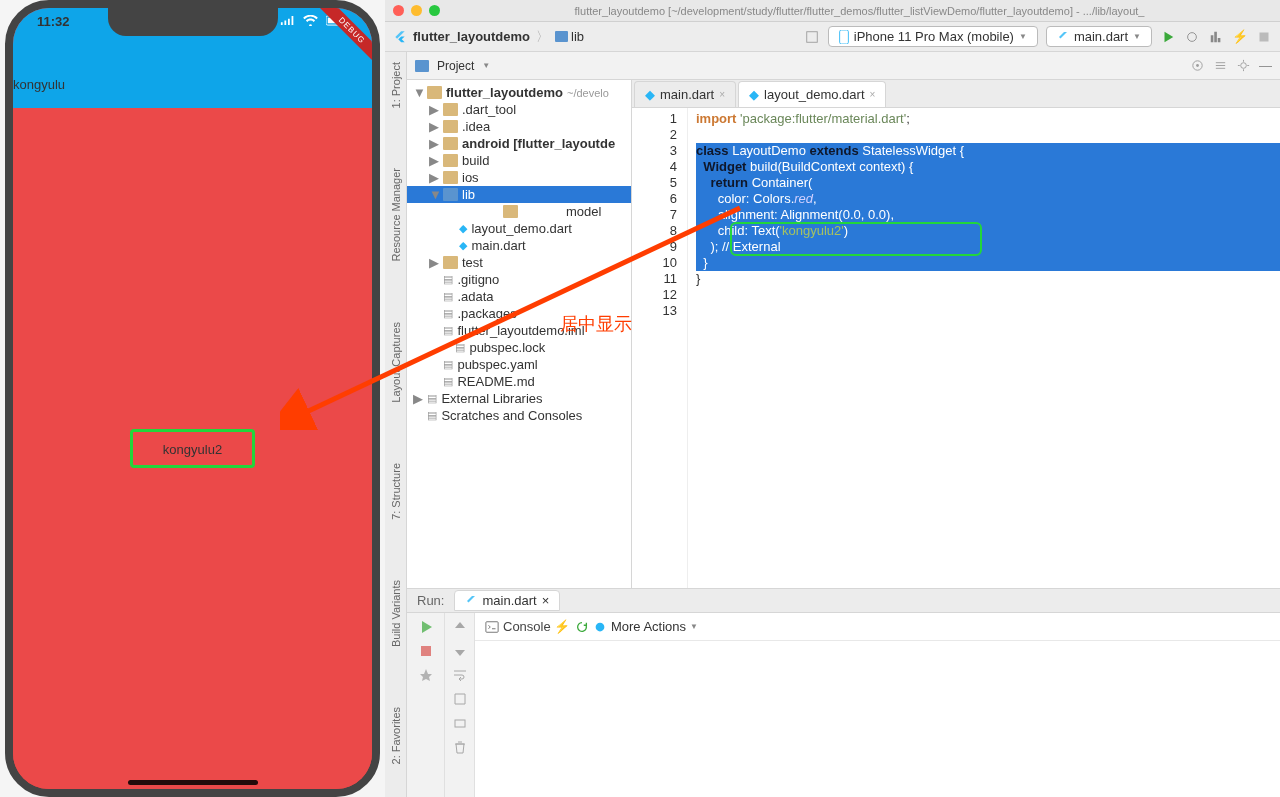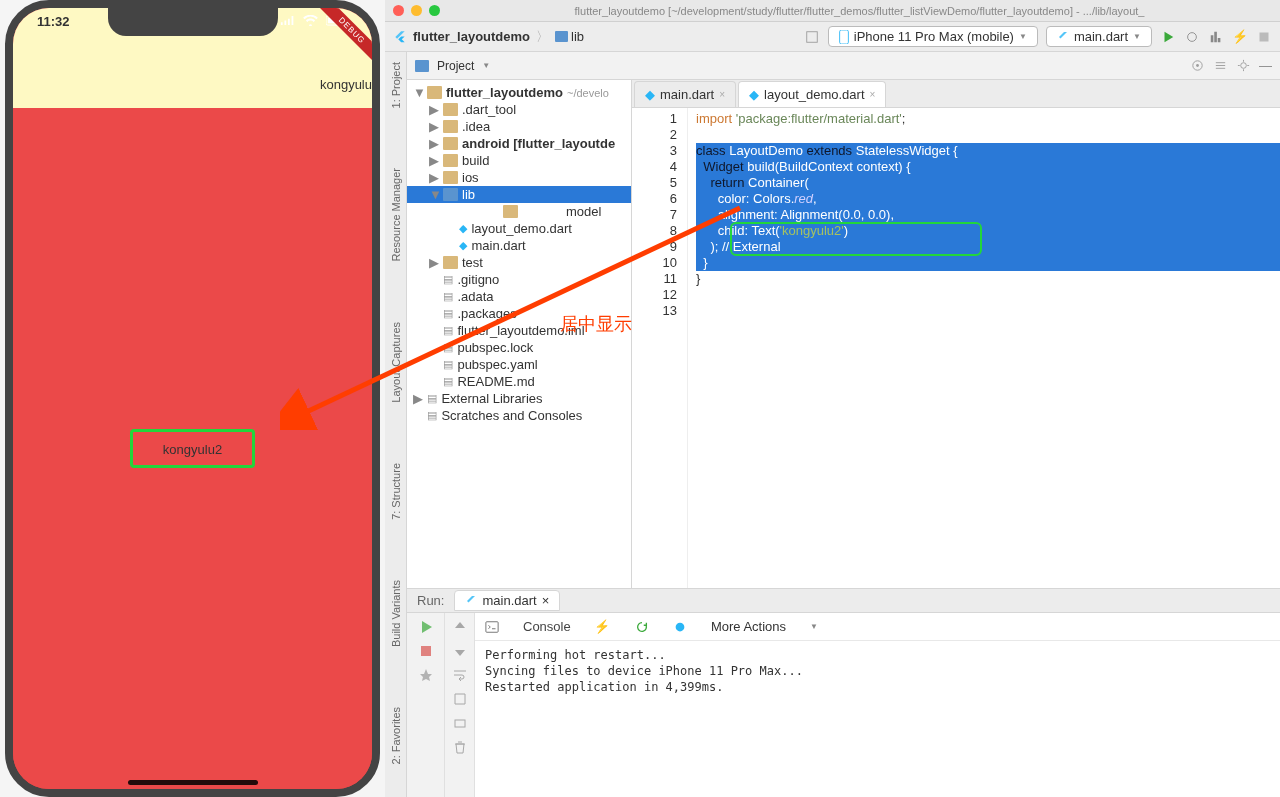--- a/index.html
+++ b/index.html
@@ -4,21 +4,21 @@
 <style>
 *{box-sizing:border-box;margin:0;padding:0;font-family:-apple-system,BlinkMacSystemFont,"Segoe UI",Arial,sans-serif;font-size:13px;color:#333}
 html,body{width:1280px;height:797px;overflow:hidden;background:#f5f5f5}
 .root{display:flex;width:100%;height:100%}
 
 .phone-col{width:385px;height:100%;display:flex;justify-content:center;padding:0 4px}
 .phone{width:375px;height:100%;border:8px solid #444;border-radius:44px;background:#eb4949;position:relative;overflow:hidden}
 .notch{position:absolute;top:0;left:50%;transform:translateX(-50%);width:170px;height:28px;background:#444;border-bottom-left-radius:18px;border-bottom-right-radius:18px;z-index:5}
 .statusbar{position:absolute;top:6px;left:0;right:0;display:flex;justify-content:space-between;padding:0 24px;color:#fff;font-weight:600;z-index:4}
 .status-icons svg{margin-left:4px}
-.appbar{position:absolute;top:0;left:0;right:0;height:100px;background:#fef9c3;display:flex;align-items:flex-end;justify-content:flex-end;padding-bottom:16px;color:#fff;font-size:20px;font-weight:500}
+.appbar{position:absolute;top:0;left:0;right:0;height:100px;background:#0ea5e9;display:flex;align-items:flex-end;justify-content:flex-start;padding-bottom:16px;color:#fff;font-size:20px;font-weight:500}
 .appbody{position:absolute;top:100px;bottom:0;left:0;right:0;background:#eb4949;display:flex;align-items:center;justify-content:center}
 .centerbox{border:3px solid #22d63b;border-radius:4px;padding:8px 30px;color:#222;font-size:15px}
 .home-ind{position:absolute;bottom:4px;left:50%;transform:translateX(-50%);width:130px;height:5px;background:#000;border-radius:4px;opacity:.85}
 .debug-banner{position:absolute;top:16px;right:-36px;transform:rotate(45deg);background:#c62828;color:#fff;font-size:8px;letter-spacing:1px;padding:2px 40px;z-index:6}
 
 .ide{flex:1;height:100%;display:flex;flex-direction:column;background:#f2f2f2}
 .titlebar{height:22px;display:flex;align-items:center;padding:0 8px;background:#e8e8e8;border-bottom:1px solid #d0d0d0}
 .dot{width:11px;height:11px;border-radius:50%;margin-right:7px}
 .dot.r{background:#ff5f57}.dot.y{background:#febc2e}.dot.g{background:#28c840}
 .titlebar-title{flex:1;text-align:center;font-size:11px;color:#888;overflow:hidden;text-overflow:ellipsis;white-space:nowrap}
@@ -51,34 +51,34 @@
 .etab{padding:5px 10px;border:1px solid #d6d6d6;border-bottom:none;background:#ececec;font-size:11px;display:flex;align-items:center;gap:5px;cursor:pointer;border-top-left-radius:4px;border-top-right-radius:4px;margin-left:2px}
 .etab.active{background:#fff}
 .etab .close{color:#aaa;font-size:10px}
 .editor{flex:1;display:flex;background:#fff;font-family:Menlo,Consolas,monospace;font-size:12.5px;line-height:16px;overflow:auto}
 .gutter{width:56px;background:#fff;border-right:1px solid #eee;text-align:right;color:#bbb;padding:3px 10px 3px 4px;font-family:Menlo,monospace;font-size:11px;line-height:16px}
 .gutter div{height:16px}
 .code{flex:1;padding:3px 0 3px 8px;position:relative}
 .codeline{height:16px;white-space:pre}
 .codeline.hl{background:#2a79d7;color:#fff}
 .codeline.hl span{color:#fff}
-.kw{color:#cc7832;font-weight:normal}
+.kw{color:#cc7832;font-weight:bold}
 .str{color:#6a8759}
 .codeline.hl .kw{color:#0f172a}
 .codeline.hl .str{color:#a5c261}
 .codeline.hl .it{font-style:italic;color:#d0d0ff}
 .greenbox{position:absolute;border:2px solid #22d63b;border-radius:6px;pointer-events:none}
 .run-header{height:24px;border-top:1px solid #d6d6d6;background:#ececec;display:flex;align-items:center;padding:0 10px;font-size:12px;gap:10px}
 .run-header .lbl{color:#666}
 .run-tab{background:#fff;border:1px solid #d6d6d6;padding:2px 10px;border-radius:4px 4px 0 0;font-size:11px;display:flex;align-items:center;gap:5px}
 .console{height:185px;background:#fff;border-top:1px solid #d6d6d6;display:flex}
 .cgutter{width:38px;background:#f2f2f2;border-right:1px solid #e0e0e0;display:flex;flex-direction:column;align-items:center;padding-top:6px;gap:8px}
 .cgutter .cicn{width:16px;height:16px;cursor:pointer;opacity:.7}
 .cbody{flex:1;display:flex;flex-direction:column}
-.cbar{height:28px;border-bottom:1px solid #e8e8e8;display:flex;align-items:center;padding:0 10px;gap:24px;font-size:11px;color:#666}
+.cbar{height:28px;border-bottom:1px solid #e8e8e8;display:flex;align-items:center;padding:0 10px;gap:4px;font-size:11px;color:#666}
 .cbar .lbl{font-weight:500;color:#444}
 .cout{flex:1;font-family:Menlo,Consolas,monospace;font-size:12px;padding:6px 10px;line-height:16px;color:#333;white-space:pre}
 .fld.folder{background:#d9b87a;border-radius:1px}
 .fld.folder2{background:#5a94cf;border-radius:1px}
 
 .anno-text{position:absolute;color:#ff3d00;font-size:18px;font-weight:500;pointer-events:none}
 .anno-arrow{position:absolute;pointer-events:none}
 </style>
 </head>
 <body>
@@ -282,21 +282,21 @@
               <div class="node" style="padding-left: 22px;">
                 <span class="arw"></span>
                 <span style="color: rgb(153, 153, 153); font-size: 11px;">▤</span>
                 <span class="fname">.packages</span>
               </div>
               <div class="node" style="padding-left: 22px;">
                 <span class="arw"></span>
                 <span style="color: rgb(153, 153, 153); font-size: 11px;">▤</span>
                 <span class="fname">flutter_layoutdemo.iml</span>
               </div>
-              <div class="node" style="padding-left: 22px;">
+              <div class="node" style="padding-left: 34px;">
                 <span class="arw"></span>
                 <span style="color: rgb(153, 153, 153); font-size: 11px;">▤</span>
                 <span class="fname">pubspec.lock</span>
               </div>
               <div class="node" style="padding-left: 22px;">
                 <span class="arw"></span>
                 <span style="color: rgb(153, 153, 153); font-size: 11px;">▤</span>
                 <span class="fname">pubspec.yaml</span>
               </div>
               <div class="node" style="padding-left: 22px;">
@@ -417,23 +417,20 @@
               <span style="color:#f90">⚡</span>
               <svg width="14" height="14" viewBox="0 0 16 16">
                   <path d="M8 3a5 5 0 104.5 2.8M13 3v3h-3" stroke="#3ba93b" fill="none" stroke-width="1.5"></path>
                 </svg>
               <svg width="14" height="14" viewBox="0 0 16 16">
                   <circle cx="8" cy="8" r="5" fill="#29b6f6"></circle>
                 </svg>
               <span>More Actions</span>
               <span style="font-size:8px;color:#888">▼</span>
             </div>
-            <div class="cout">Performing hot restart...
-Syncing files to device iPhone 11 Pro Max...
-Restarted application in 4,399ms.</div>
           </div>
         </div>
       </div>
     </div>
   </div>
 
   <div class="anno-text" style="left:560px;top:312px">居中显示</div>
   <svg class="anno-arrow" style="left:280px;top:190px;width:480px;height:240px">
     <defs>
         <marker id="ah" markerWidth="10" markerHeight="10" refX="2" refY="5" orient="auto">

